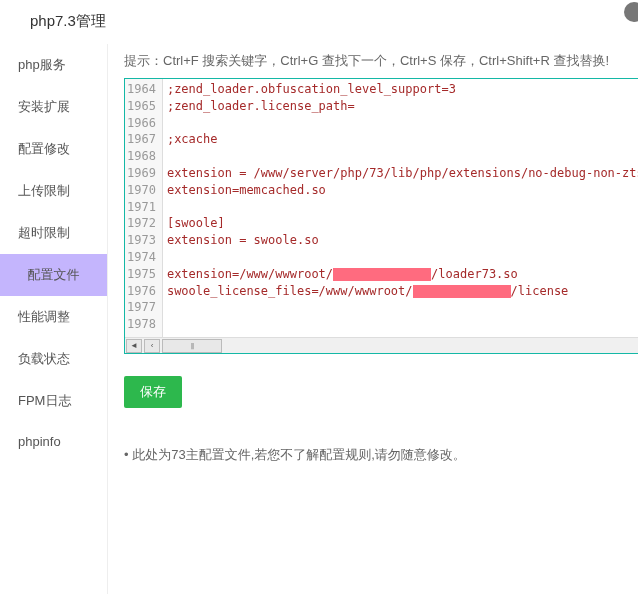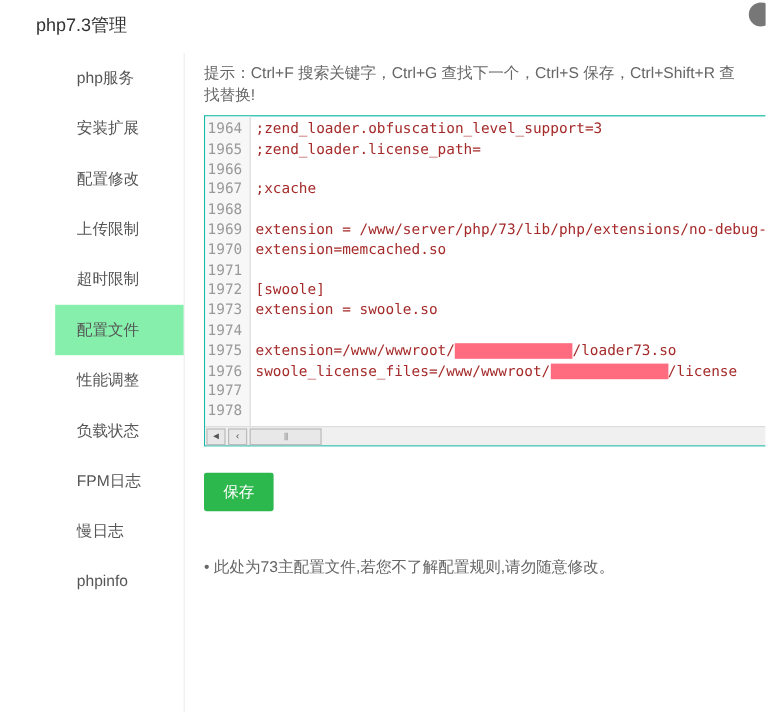--- a/index.html
+++ b/index.html
@@ -1,21 +1,21 @@
 <!DOCTYPE html>
 <html><head>
 <meta charset="utf-8">
 <style>
 * { margin: 0; padding: 0; box-sizing: border-box; }
 body { font-family: "Microsoft YaHei", Arial, sans-serif; font-size: 13px; background: #fff; width: 638px; height: 594px; overflow: hidden; position: relative; }
 .header { padding: 12px 30px; font-size: 15px; color: #333; border-bottom: 1px solid transparent; }
 .body-wrap { display: flex; height: calc(100% - 44px); }
-.sidebar { width: 108px; background: #fff; border-right: 1px solid #eee; margin-left: 46px; }
+.sidebar { width: 108px; background: #fff; border-right: 1px solid #eee; }
 .sidebar-item { padding: 12px 18px; font-size: 13px; color: #555; cursor: pointer; }
-.sidebar-item.active { background: #86efac; }
+.sidebar-item.active { background: #c4b5fd; text-align: center; }
 .main { flex: 1; padding: 8px 16px 16px 16px; overflow: hidden; }
 .hint { color: #666; font-size: 13px; margin-bottom: 8px; }
 .editor-wrap { border: 1px solid #14b8a6; width: 584px; position: relative; }
 .editor-body { display: flex; height: 258px; overflow: hidden; position: relative; }
 .gutter { background: #f7f7f7; color: #999; font-family: Consolas, monospace; font-size: 12px; text-align: right; padding: 2px 6px 2px 2px; line-height: 16.8px; user-select: none; border-right: 1px solid #ddd; }
 .code { flex: 1; font-family: Consolas, monospace; font-size: 12px; line-height: 16.8px; padding: 2px 4px; white-space: pre; overflow: hidden; color: #a52a2a; position: relative; }
 .code-line { height: 16.8px; }
 .redact { display: inline-block; background: #ff6b7f; height: 13px; vertical-align: middle; }
 .vscroll { position: absolute; right: 0; top: 0; width: 16px; height: 100%; background: #f0f0f0; border-left: 1px solid #ddd; }
 .vscroll-thumb { position: absolute; left: 1px; width: 13px; height: 14px; background: #ccc; bottom: 18px; border: 1px solid #aaa; }
@@ -40,21 +40,20 @@
   <div class="sidebar" id="sidebar">
       <div class="sidebar-item">php服务</div>
       <div class="sidebar-item">安装扩展</div>
       <div class="sidebar-item">配置修改</div>
       <div class="sidebar-item">上传限制</div>
       <div class="sidebar-item">超时限制</div>
       <div class="sidebar-item active">配置文件</div>
       <div class="sidebar-item">性能调整</div>
       <div class="sidebar-item">负载状态</div>
       <div class="sidebar-item">FPM日志</div>
-      <div class="sidebar-item">慢日志</div>
       <div class="sidebar-item">phpinfo</div>
     </div>
 
   <div class="main">
     <div class="hint">提示：Ctrl+F 搜索关键字，Ctrl+G 查找下一个，Ctrl+S 保存，Ctrl+Shift+R 查找替换!</div>
 
     <div class="editor-wrap">
       <div class="editor-body">
         <div class="gutter" id="gutter">
             <div>1964</div>

